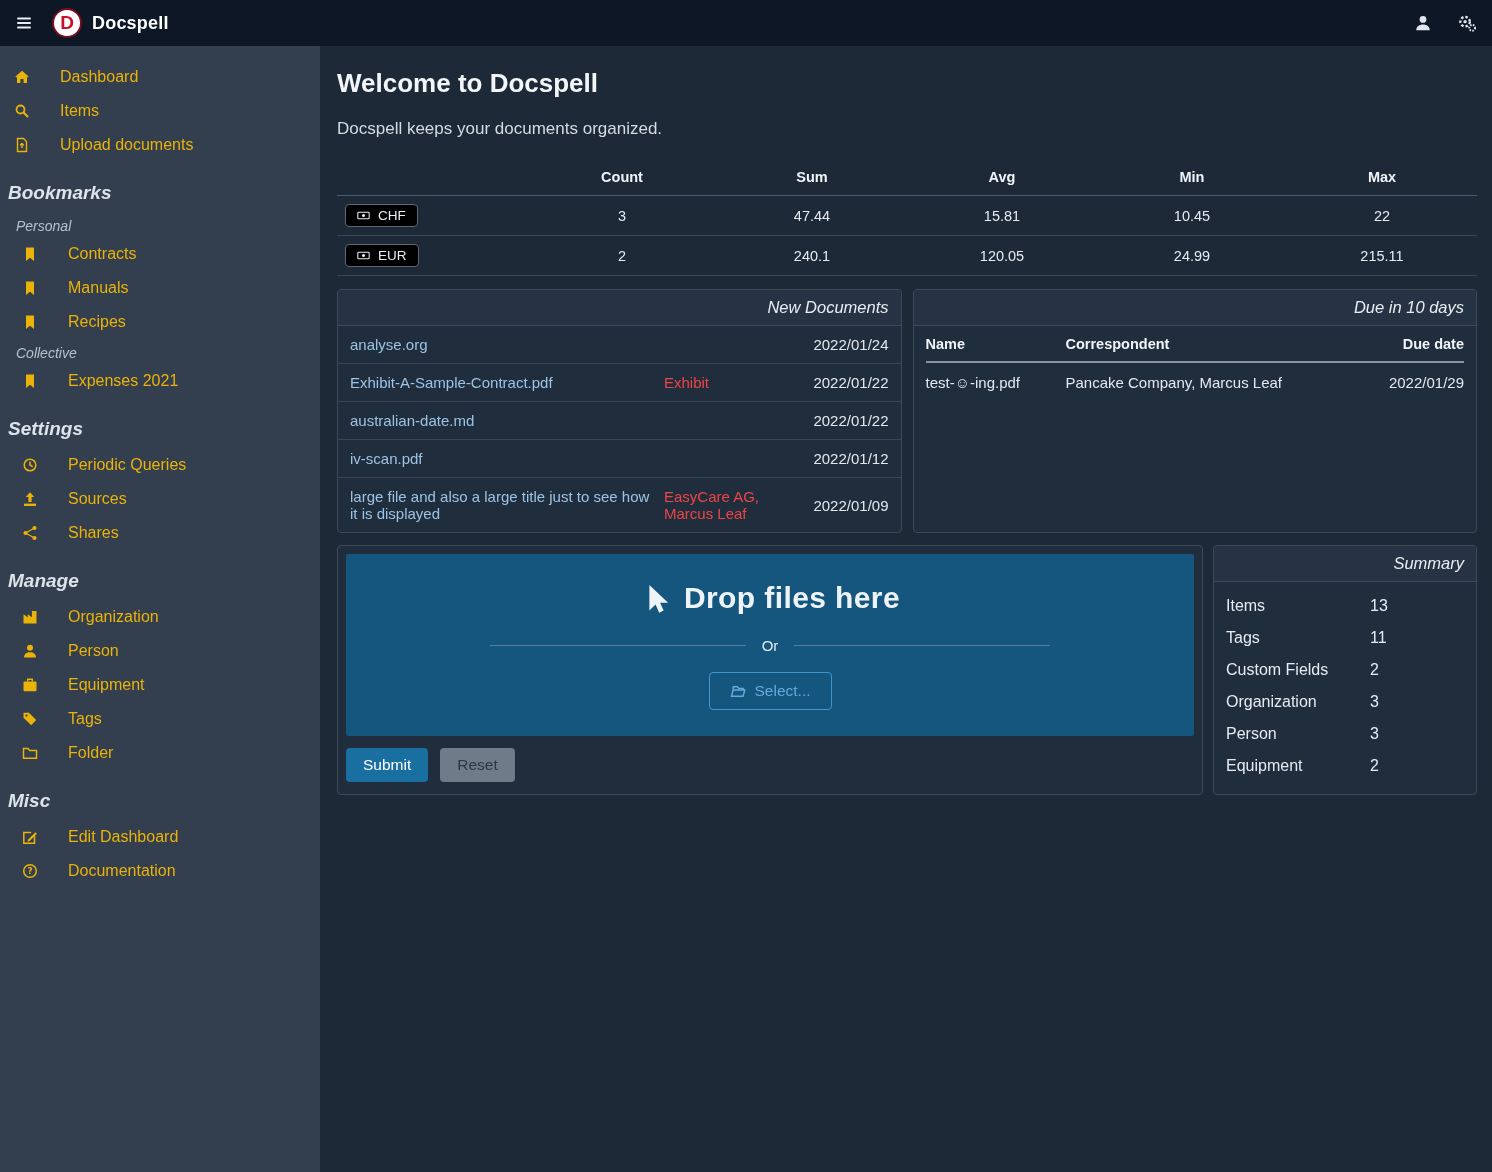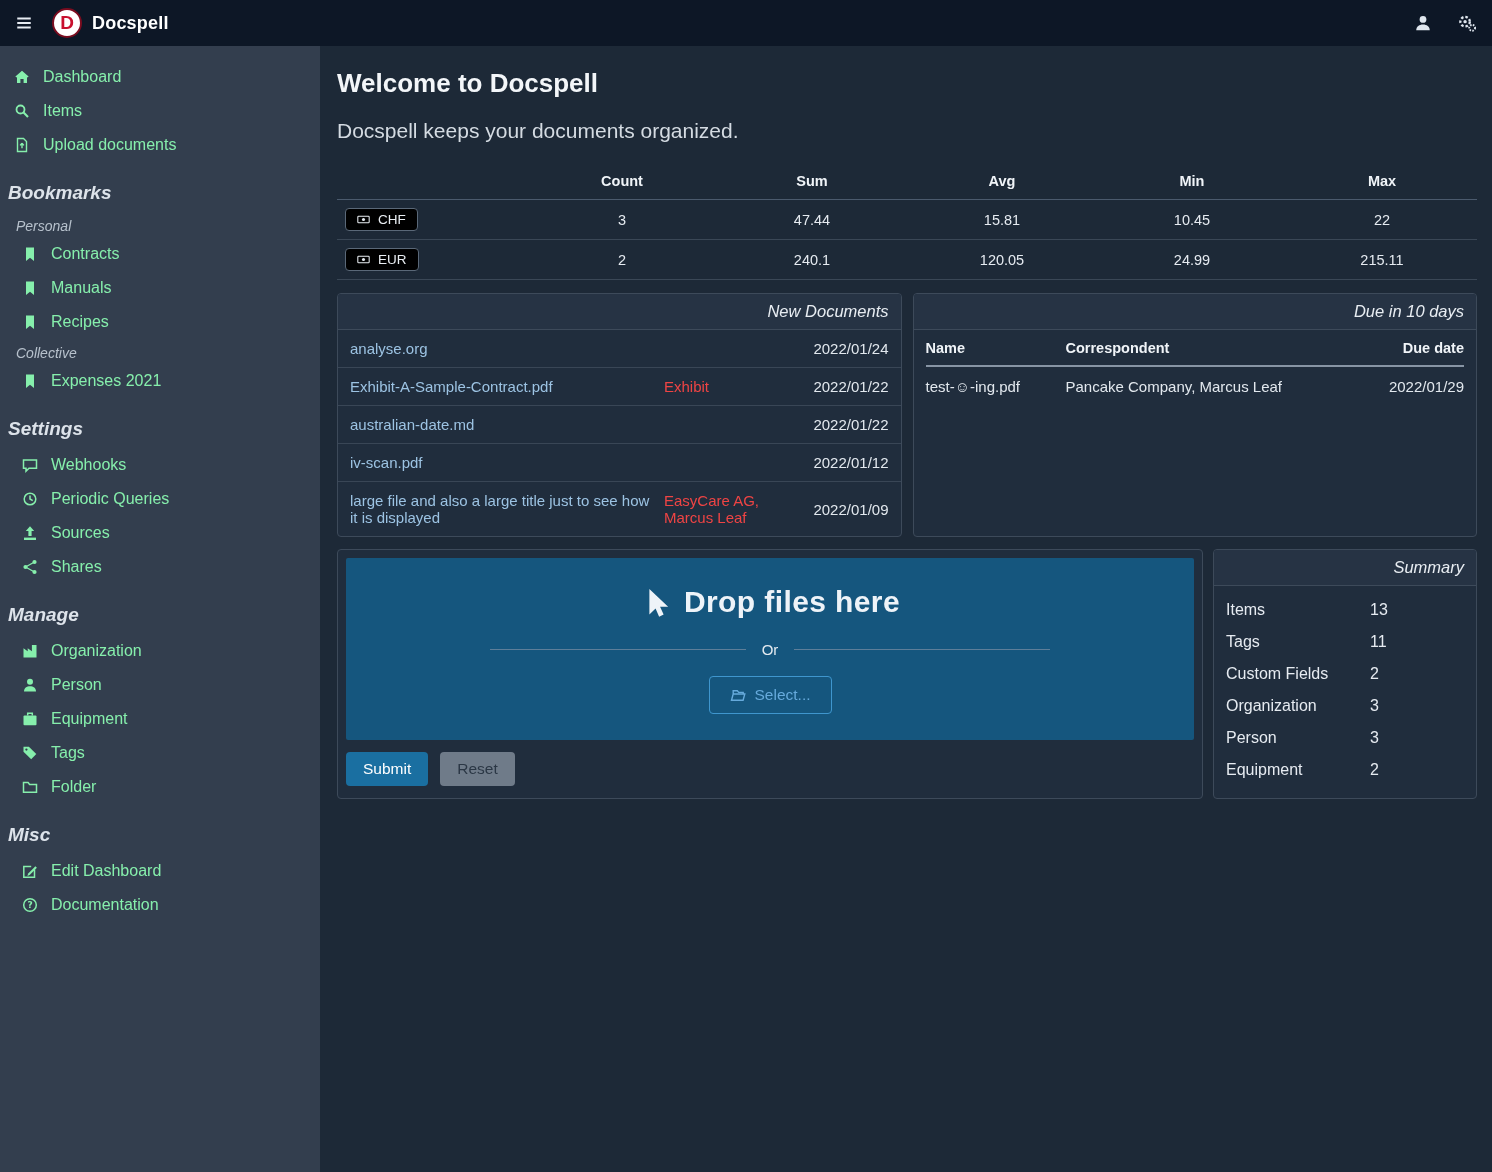--- a/index.html
+++ b/index.html
@@ -31,36 +31,36 @@
   .app-name { font-weight:700; font-size:18px; margin-left:10px; letter-spacing:.2px; }
   .topbar-right { margin-left:auto; display:flex; align-items:center; gap:26px; }
   .tb-icon { background:transparent; border:none; color:#dfe6ee; cursor:pointer; display:flex; }
 
   
   .layout { display:flex; height:1126px; }
 
   
   .sidebar { width:320px; background:#333e4e; padding-top:14px; color:#e3e9ef; flex:0 0 320px; }
   .side-item {
-    display:flex; align-items:center; gap:13px; padding:8px 16px 8px 14px;
-    font-size:16px; color:#86efac; cursor:pointer; text-decoration:none;
+    display:flex; align-items:center; gap:30px; padding:8px 16px 8px 14px;
+    font-size:16px; color:#eab308; cursor:pointer; text-decoration:none;
   }
   .side-item.indent { padding-left:22px; }
   .side-title {
     font-style:italic; font-weight:600; font-size:19px; color:#dde3ea;
     padding:20px 8px 8px 8px;
   }
   .side-subtitle {
     font-style:italic; font-size:14px; color:#b7c1cc; padding:6px 16px 3px 16px;
   }
 
   
   .main { flex:1; padding:14px 15px 0 17px; background:#1d2937; overflow:hidden; }
   .page-title { font-size:26px; font-weight:700; color:#f3f6f9; margin:8px 0 0; }
-  .page-subtitle { font-size:21px; color:#d4dbe2; margin:20px 0 22px; }
+  .page-subtitle { font-size:17px; color:#d4dbe2; margin:20px 0 22px; }
 
   
   .stats-table { width:100%; border-collapse:collapse; margin-bottom:13px; font-size:14.5px; table-layout:fixed; }
   .stats-table col.c0 { width:auto; }
   .stats-table col.cn { width:190px; }
   .stats-table th { font-weight:700; color:#f0f4f8; text-align:center; padding:8px 0 10px; border-bottom:1px solid #4b5a6d; }
   .stats-table th:first-child { text-align:left; }
   .stats-table td { text-align:center; padding:8px 0; border-bottom:1px solid #3a4756; color:#e6ebf1; }
   .stats-table td:first-child { text-align:left; padding-left:8px; }
   .badge {
@@ -272,26 +272,20 @@
     </a>
     <div class="side-subtitle">Collective</div>
     <a class="side-item indent">
       <svg class="ic">
           <use href="#i-bookmark"></use>
         </svg>
       <span>Expenses 2021</span>
     </a>
 
     <div class="side-title">Settings</div>
-    <a class="side-item indent">
-      <svg class="ic">
-          <use href="#i-comment"></use>
-        </svg>
-      <span>Webhooks</span>
-    </a>
     <a class="side-item indent">
       <svg class="ic">
           <use href="#i-history"></use>
         </svg>
       <span>Periodic Queries</span>
     </a>
     <a class="side-item indent">
       <svg class="ic">
           <use href="#i-upload"></use>
         </svg>

